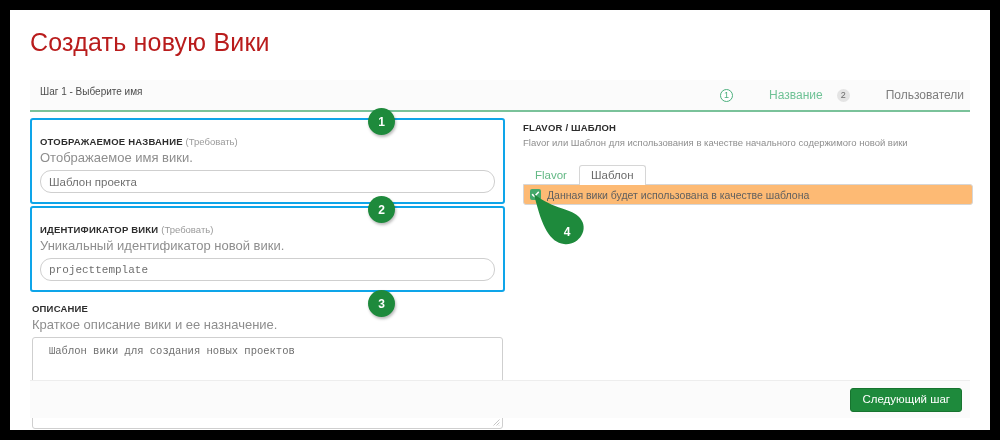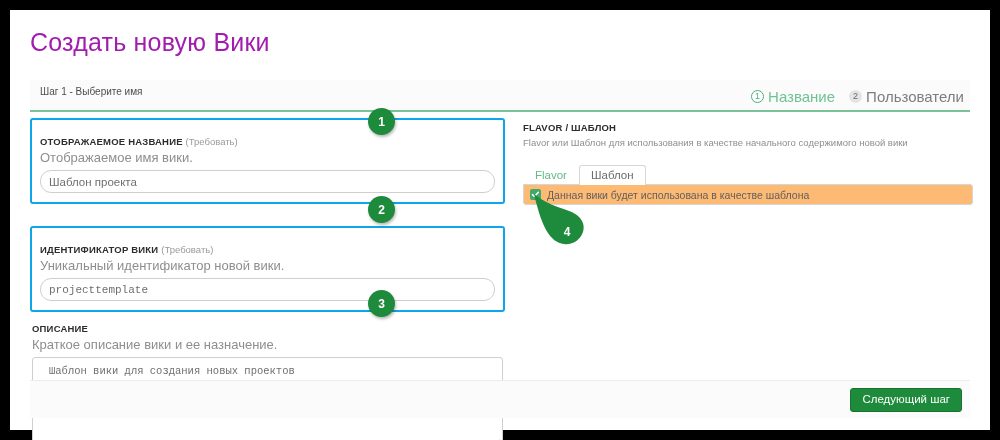--- a/index.html
+++ b/index.html
@@ -15,21 +15,21 @@
     left: 10px; top: 10px;
     width: 980px; height: 420px;
     background: #ffffff;
   }
 
   
   .page-title {
     position: absolute;
     left: 20px; top: 18px;
     font-size: 25px;
-    color: #a21caf;
+    color: #b91c1c;
     font-weight: 400;
     letter-spacing: .2px;
     white-space: nowrap;
   }
 
   
   .step-bar {
     position: absolute;
     left: 20px; top: 70px;
     width: 940px; height: 32px;
@@ -53,35 +53,35 @@
   .step-item { display: flex; align-items: center; gap: 4px; white-space: nowrap; }
   .step-num {
     display: inline-flex; align-items: center; justify-content: center;
     width: 13px; height: 13px;
     border-radius: 50%;
     font-size: 9px;
     line-height: 1;
   }
   .step-num.active { border: 1px solid #4caf7d; color: #4caf7d; background: #fff; }
   .step-num.inactive { background: #e4e4e4; color: #6a6a6a; }
-  .step-label { font-size: 15px; }
+  .step-label { font-size: 12px; margin-left: 32px; }
   .step-label.active { color: #6fc296; }
   .step-label.inactive { color: #7d7d7d; }
 
   
   .left-col { position: absolute; left: 20px; top: 108px; width: 475px; }
 
   .hl-box {
     position: relative;
     border: 2px solid #0ea5e9;
     border-radius: 3px;
     padding: 16px 8px 9px 8px;
     background: #ffffff;
   }
-  .hl-box + .hl-box { margin-top: 22px; }
+  .hl-box + .hl-box { margin-top: 2px; }
 
   .field-label {
     font-size: 9.5px;
     font-weight: bold;
     color: #2d2d2d;
     letter-spacing: .2px;
     white-space: nowrap;
   }
   .field-label .req {
     font-weight: normal;

